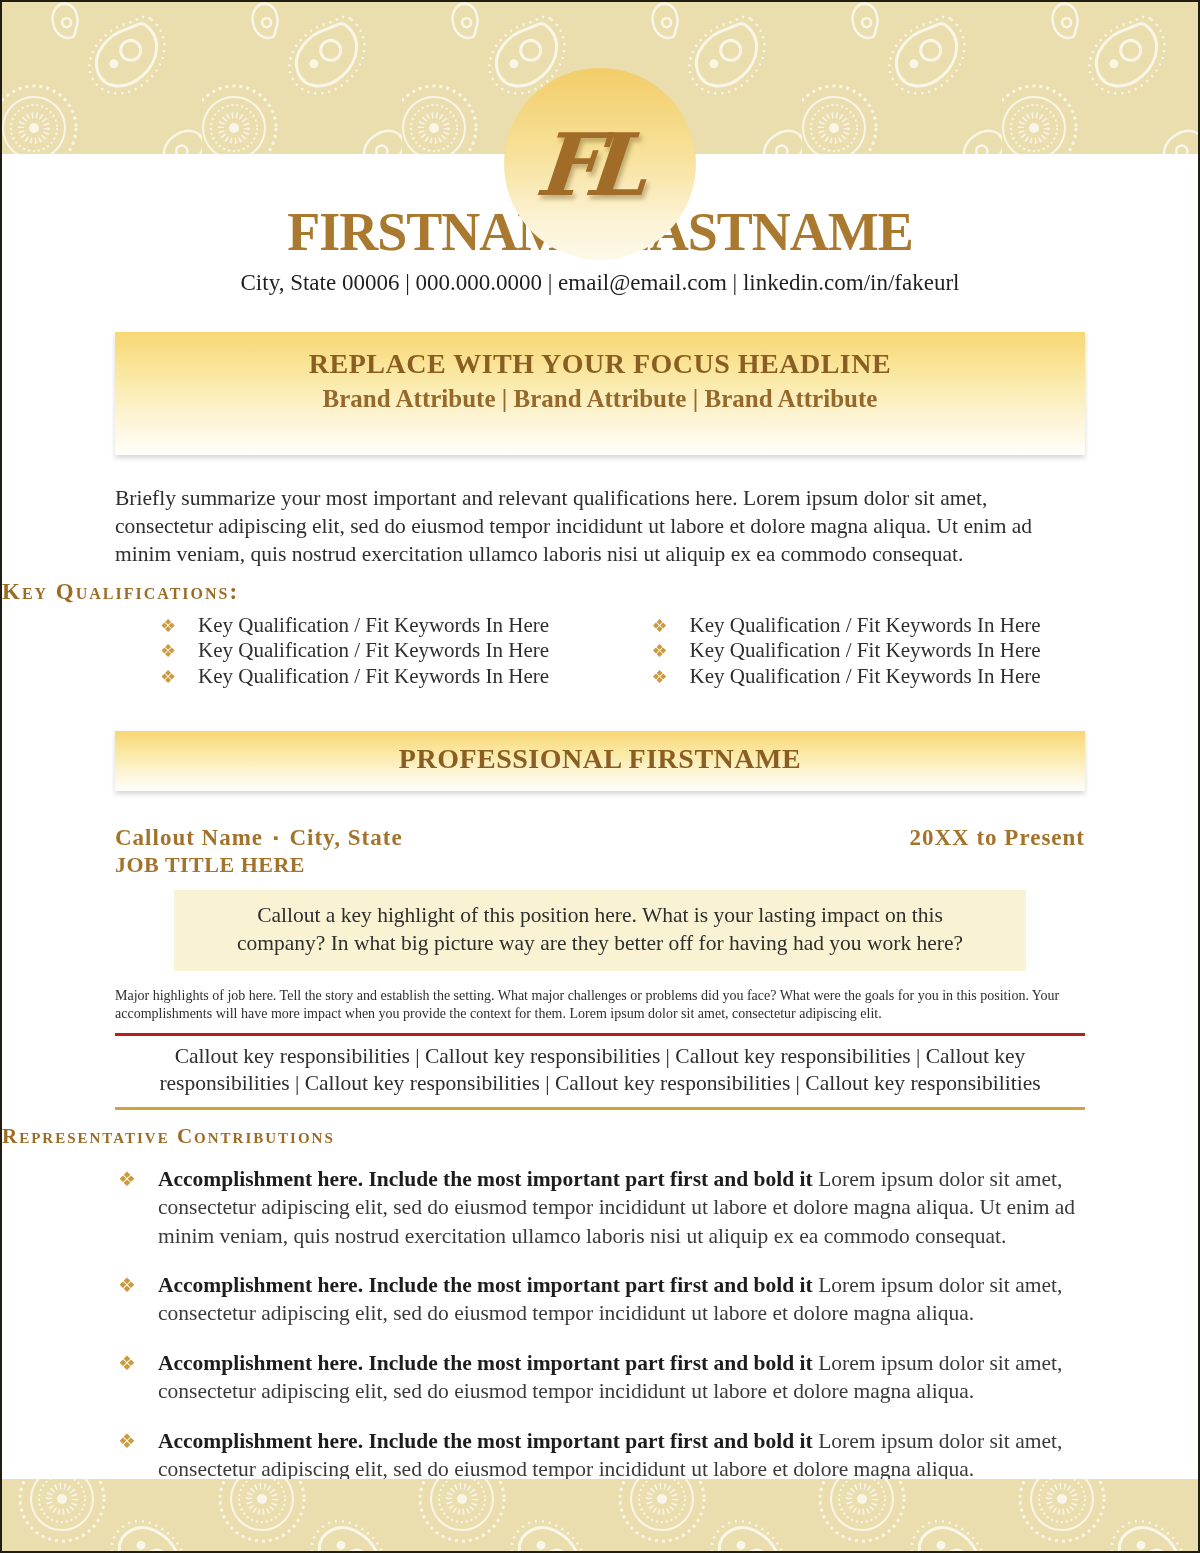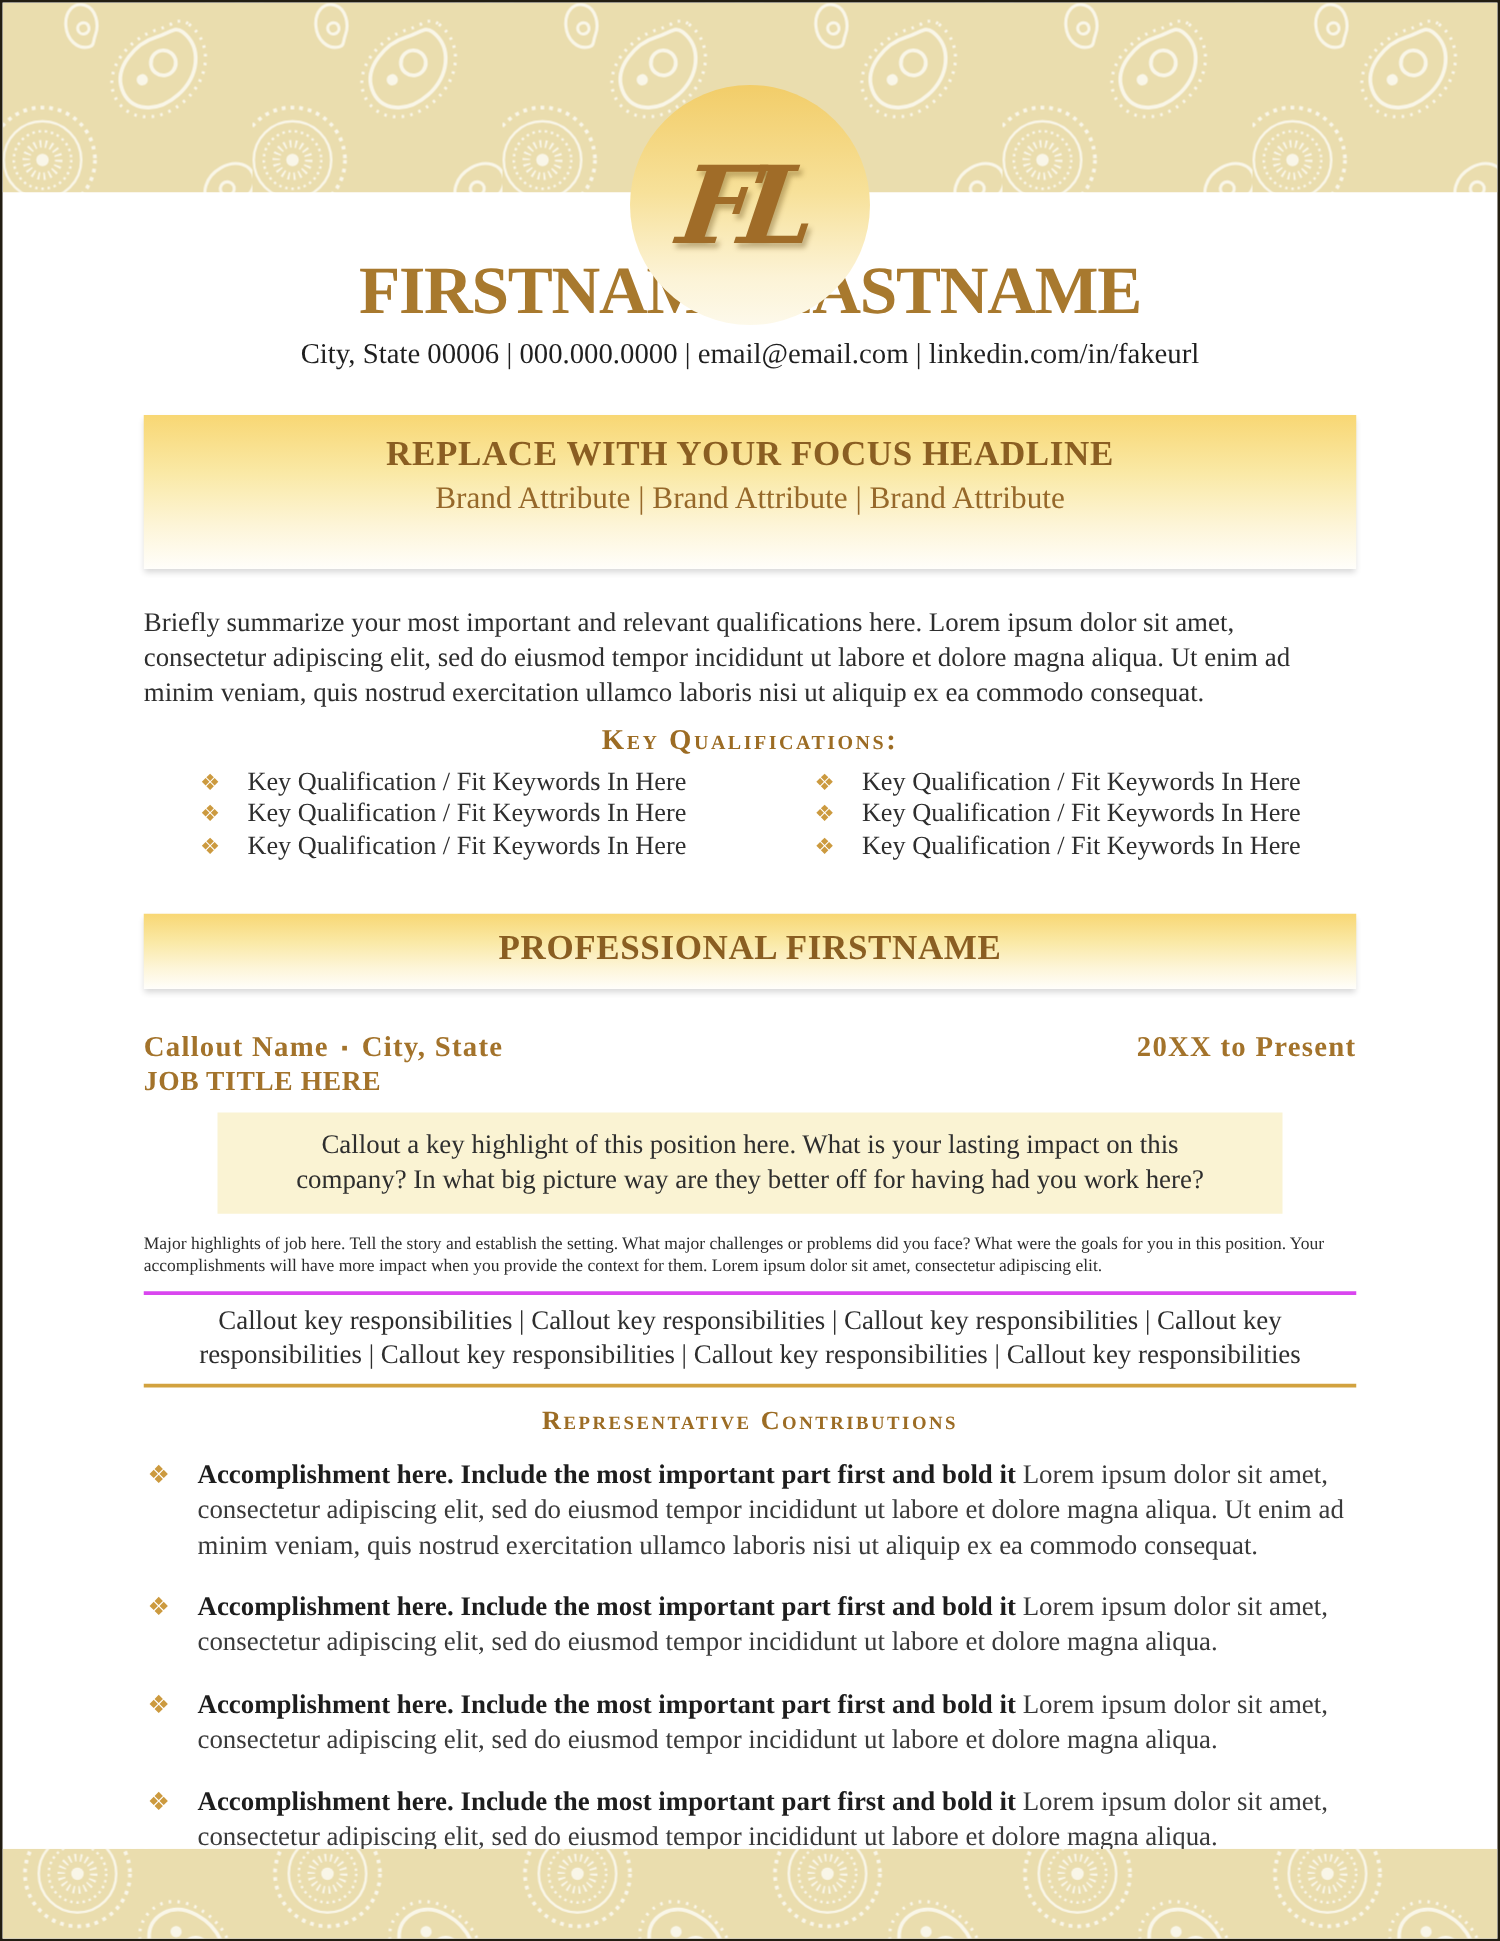--- a/index.html
+++ b/index.html
@@ -44,29 +44,29 @@
   }
 
   .gold-banner {
     margin:36px 113px 0 113px;
     background:linear-gradient(180deg,#f8d774 0%, #fae9a6 38%, #fdf5d8 72%, #fffefa 100%);
     box-shadow:0 3px 5px rgba(0,0,0,0.16);
     text-align:center;
   }
   .focus-banner { padding:16px 0 42px 0; }
   .focus-headline { font-size:28px; font-weight:bold; color:#8a5e22; letter-spacing:0.5px; }
-  .focus-attrs { font-size:25px; font-weight:normal; color:#96682a; margin-top:5px; }
+  .focus-attrs { font-size:25px; font-weight:bold; color:#96682a; margin-top:5px; }
 
   .summary {
     margin:30px 113px 0 113px;
     font-size:21.5px; line-height:1.3; color:#2e2e2e;
   }
 
   .smallcaps-heading {
-    margin-top:10px; text-align:center;
+    margin-top:10px; 
     font-variant:small-caps; font-weight:bold;
     font-size:23px; color:#9c6c24; letter-spacing:2px;
   }
 
   .qual-grid {
     margin:8px 110px 0 158px;
     display:grid; grid-template-columns:1fr 1fr; column-gap:55px; row-gap:1px;
   }
   .qual-item { display:flex; align-items:baseline; font-size:21px; line-height:1.18; color:#2e2e2e; }
   .diamond { color:#cc9a3f; font-size:18px; flex:0 0 38px; text-align:left; }
@@ -93,21 +93,21 @@
     font-size:21.5px; line-height:1.32; color:#2e2e2e;
   }
 
   .highlights {
     margin:16px 113px 0 113px;
     font-size:14px; line-height:1.3; color:#2e2e2e;
   }
 
   .responsibilities {
     margin:10px 113px 0 113px;
-    border-top:3px solid #d946ef; border-bottom:3px solid #d2a23f;
+    border-top:3px solid #b91c1c; border-bottom:3px solid #d2a23f;
     padding:7px 4px 9px 4px;
     text-align:center; font-size:21.5px; line-height:1.28; color:#2e2e2e;
   }
 
   .contrib-heading { font-size:21px; margin-top:14px; }
 
   .bullets { margin:16px 113px 0 116px; list-style:none; }
   .bullets li { display:flex; align-items:baseline; margin-bottom:21px; }
   .bullets .diamond { flex:0 0 40px; font-size:20px; }
   .bullet-text { flex:1; font-size:21.5px; line-height:1.32; }

